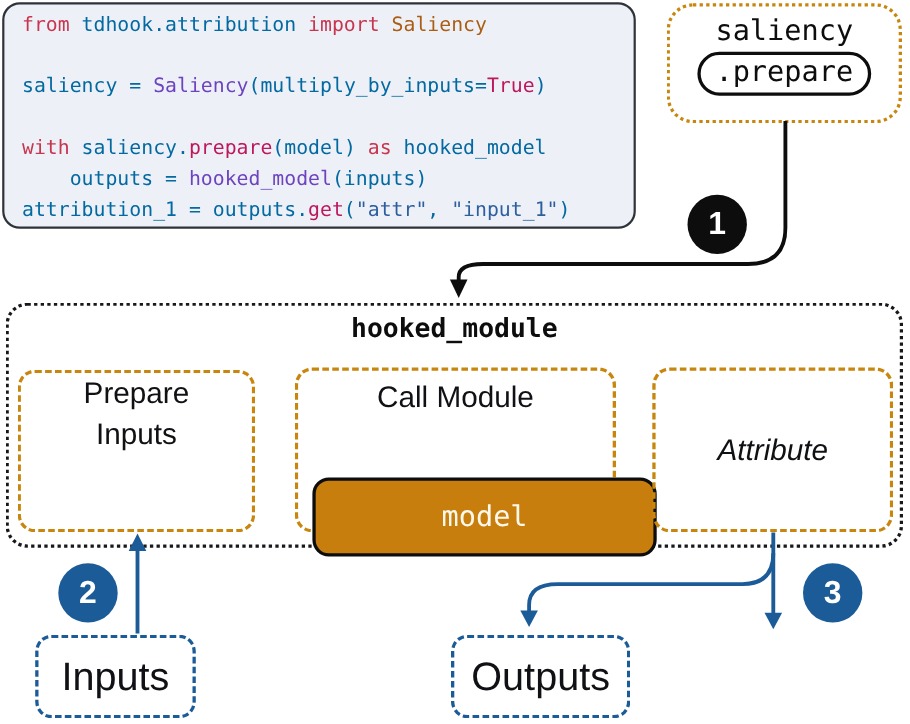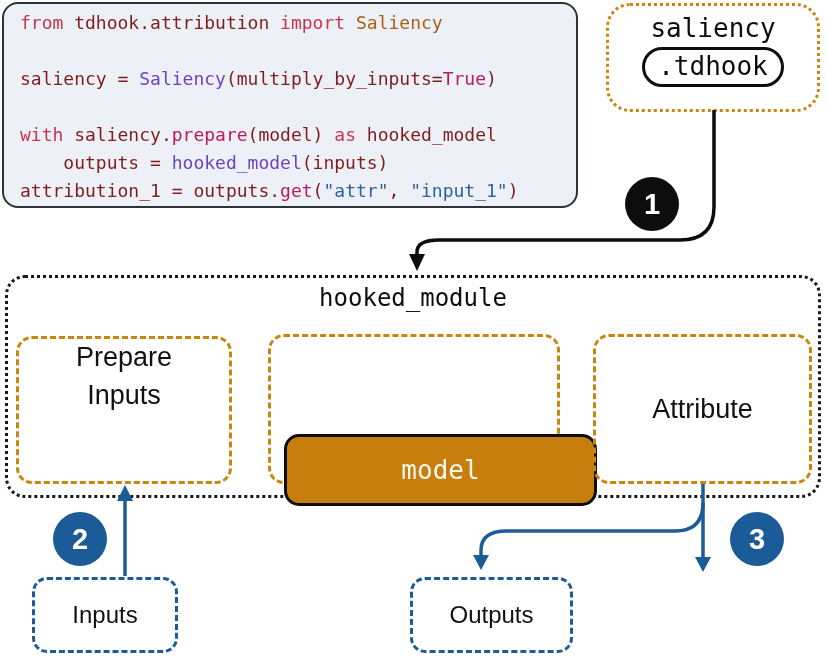--- a/index.html
+++ b/index.html
@@ -24,69 +24,69 @@
     font-family:"DejaVu Sans Mono","Liberation Mono",monospace;
     font-size:18px;line-height:28px;white-space:pre;overflow:hidden;
   }
   .code-line{height:28px;}
   .tok{white-space:pre;}
   .tok.kw{color:#c8354f;}
   .tok.cls{color:#ab5d14;}
   .tok.pur{color:#6d43c0;}
   .tok.fn{color:#be185d;}
   .tok.str{color:#2d5f9e;}
-  .tok.pl{color:#7f1d1d;}
+  .tok.pl{color:#0369a1;}
 
   
   #saliency-box{
     position:absolute;left:606px;top:3px;width:214px;height:109px;
     box-sizing:border-box;border:3.5px dotted var(--orange);border-radius:24px;
     display:flex;flex-direction:column;align-items:center;padding-top:7px;gap:4px;
   }
   #saliency-title{font-size:26px;color:#0d0d0d;}
   #prepare-pill{
     box-sizing:border-box;border:3.5px solid #0d0d0d;border-radius:22px;
     background:#ffffff;padding:1px 13px 3px 13px;font-size:26px;color:#0d0d0d;
   }
 
   
   #hooked-box{
     position:absolute;left:5px;top:275px;width:816px;height:223px;
     box-sizing:border-box;border:3.5px dotted #18181c;border-radius:20px;
   }
   #hooked-title{
     position:absolute;left:5px;top:284px;width:816px;text-align:center;
-    font-size:24px;color:#0d0d0d;
+    font-size:24px;color:#0d0d0d;font-weight:bold;
   }
   .dash-orange{
     position:absolute;box-sizing:border-box;
     border:3.5px dashed var(--orange);border-radius:16px;
   }
   #prepare-inputs-box{left:16px;top:336px;width:216px;height:148px;
     display:flex;justify-content:center;}
   #prepare-inputs-box .lbl{max-width:150px;text-align:center;font-size:27px;line-height:1.4;color:#101114;}
   #call-module-box{left:268px;top:334px;width:292px;height:150px;}
   #call-module-title{position:absolute;left:268px;top:346px;width:292px;text-align:center;
     font-size:27px;color:#101114;}
   #model-box{
     position:absolute;left:284px;top:390px;width:313px;height:72px;
     box-sizing:border-box;background:var(--orange-fill);border:3px solid #0d0d0d;
     border-radius:15px;display:flex;align-items:center;justify-content:center;
     font-size:26px;color:#fdf8ec;margin-top:44px;
   }
   #attribute-box{left:593px;top:334px;width:219px;height:150px;
-    display:flex;align-items:center;justify-content:center;}
+    display:flex;align-items:center;justify-content:center;font-style:italic;}
   #attribute-box .lbl{font-size:27px;color:#101114;}
 
   
   .io-box{
     position:absolute;top:577px;height:76px;box-sizing:border-box;
     border:3.5px dashed var(--blue);border-radius:15px;background:#ffffff;
     display:flex;align-items:center;justify-content:center;
-    font-size:24px;color:#101114;
+    font-size:36px;color:#101114;
   }
   #inputs-box{left:32px;width:146px;}
   #outputs-box{left:410px;width:163px;}
   #attributions-box{left:593px;width:230px;}
 
   
   .badge{
     position:absolute;width:54px;height:54px;border-radius:50%;
     display:flex;align-items:center;justify-content:center;
     color:#ffffff;font-size:29px;font-weight:bold;z-index:6;
@@ -104,31 +104,32 @@
 </style>
 </head>
 <body>
 
 <div id="canvas">
 
   <div id="code-block" class="mono"><div class="code-line"><span class="tok kw">from </span><span class="tok pl">tdhook.attribution </span><span class="tok kw">import </span><span class="tok cls">Saliency</span></div><div class="code-line"></div><div class="code-line"><span class="tok pl">saliency = </span><span class="tok pur">Saliency</span><span class="tok pl">(multiply_by_inputs=</span><span class="tok fn">True</span><span class="tok pl">)</span></div><div class="code-line"></div><div class="code-line"><span class="tok kw">with </span><span class="tok pl">saliency.</span><span class="tok fn">prepare</span><span class="tok pl">(model) </span><span class="tok kw">as </span><span class="tok pl">hooked_model</span></div><div class="code-line"><span class="tok pl">    outputs = </span><span class="tok pur">hooked_model</span><span class="tok pl">(inputs)</span></div><div class="code-line"><span class="tok pl">attribution_1 = outputs.</span><span class="tok fn">get</span><span class="tok pl">(</span><span class="tok str">"attr"</span><span class="tok pl">, </span><span class="tok str">"input_1"</span><span class="tok pl">)</span></div></div>
 
   <div id="saliency-box">
     <div id="saliency-title" class="mono">saliency</div>
-    <div id="prepare-pill" class="mono">.tdhook</div>
+    <div id="prepare-pill" class="mono">.prepare</div>
   </div>
 
   <div id="hooked-box"></div>
   <div id="hooked-title" class="mono">hooked_module</div>
 
   <div id="prepare-inputs-box" class="dash-orange">
     <span class="lbl">Prepare Inputs</span>
   </div>
 
   <div id="call-module-box" class="dash-orange"></div>
+  <div id="call-module-title">Call Module</div>
   <div id="model-box" class="mono">model</div>
 
   <div id="attribute-box" class="dash-orange">
     <span class="lbl">Attribute</span>
   </div>
 
   <div id="inputs-box" class="io-box">Inputs</div>
   <div id="outputs-box" class="io-box">Outputs</div>
 
   <svg id="flow-svg" width="827" height="658" viewBox="0 0 827 658">

